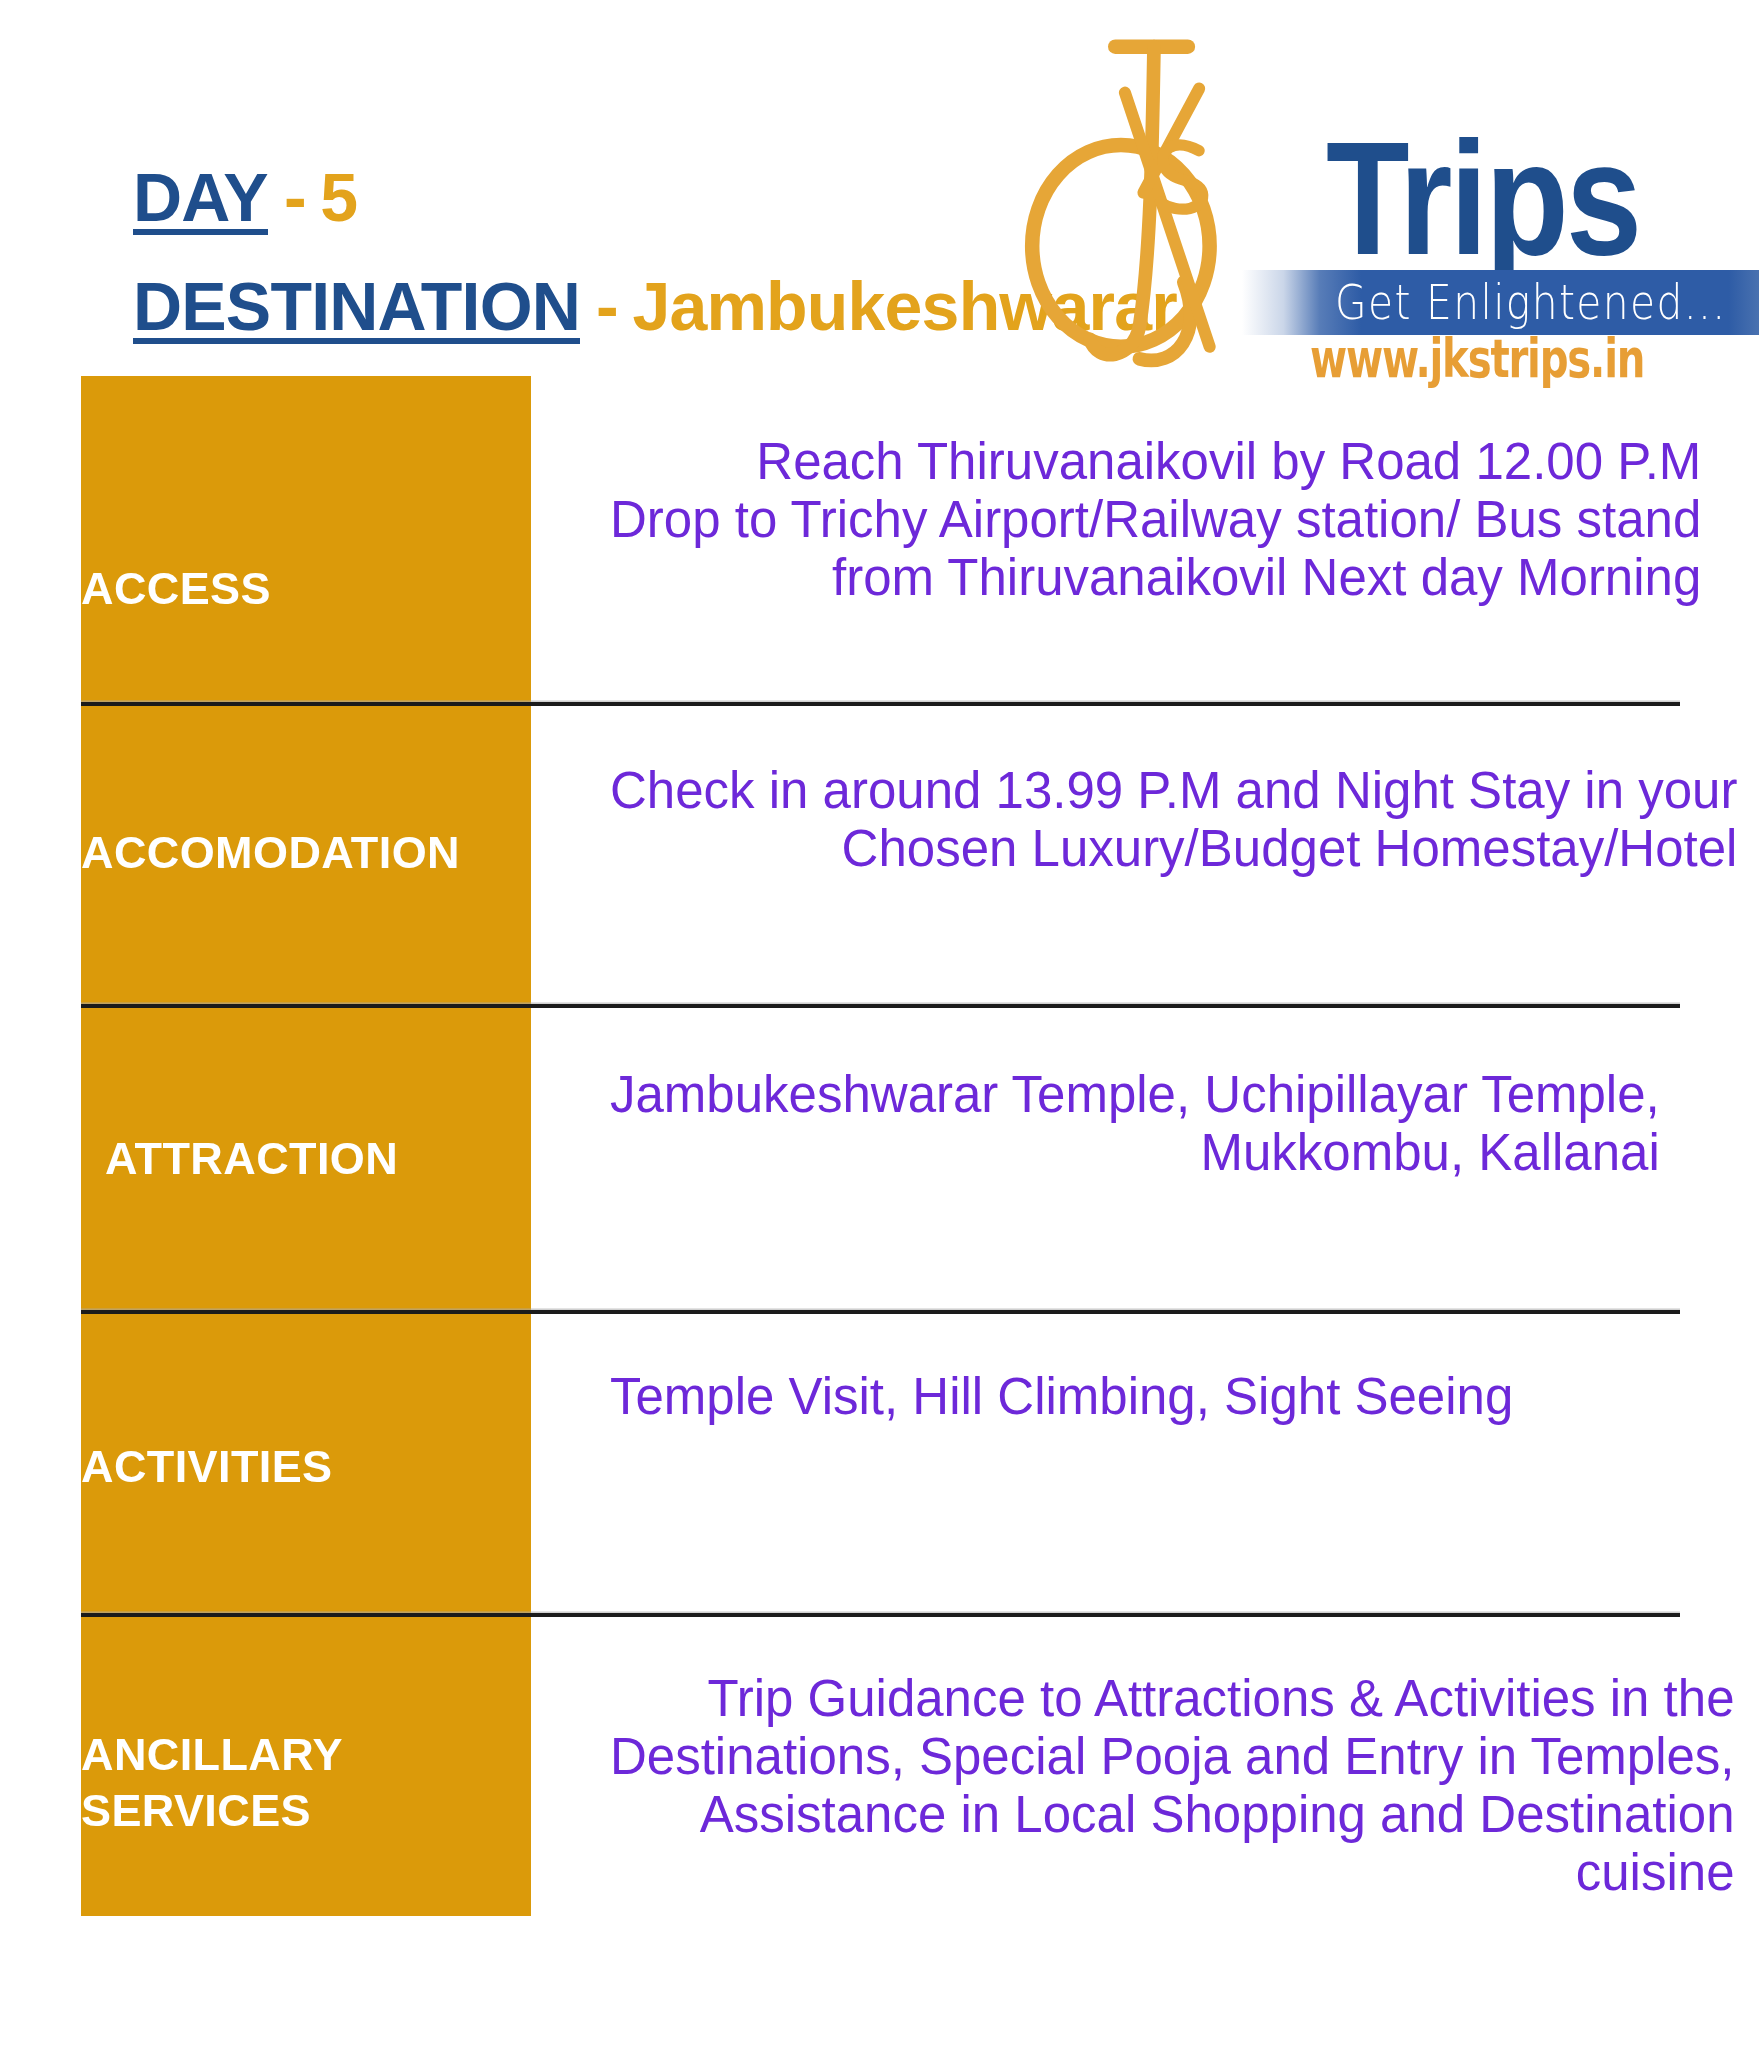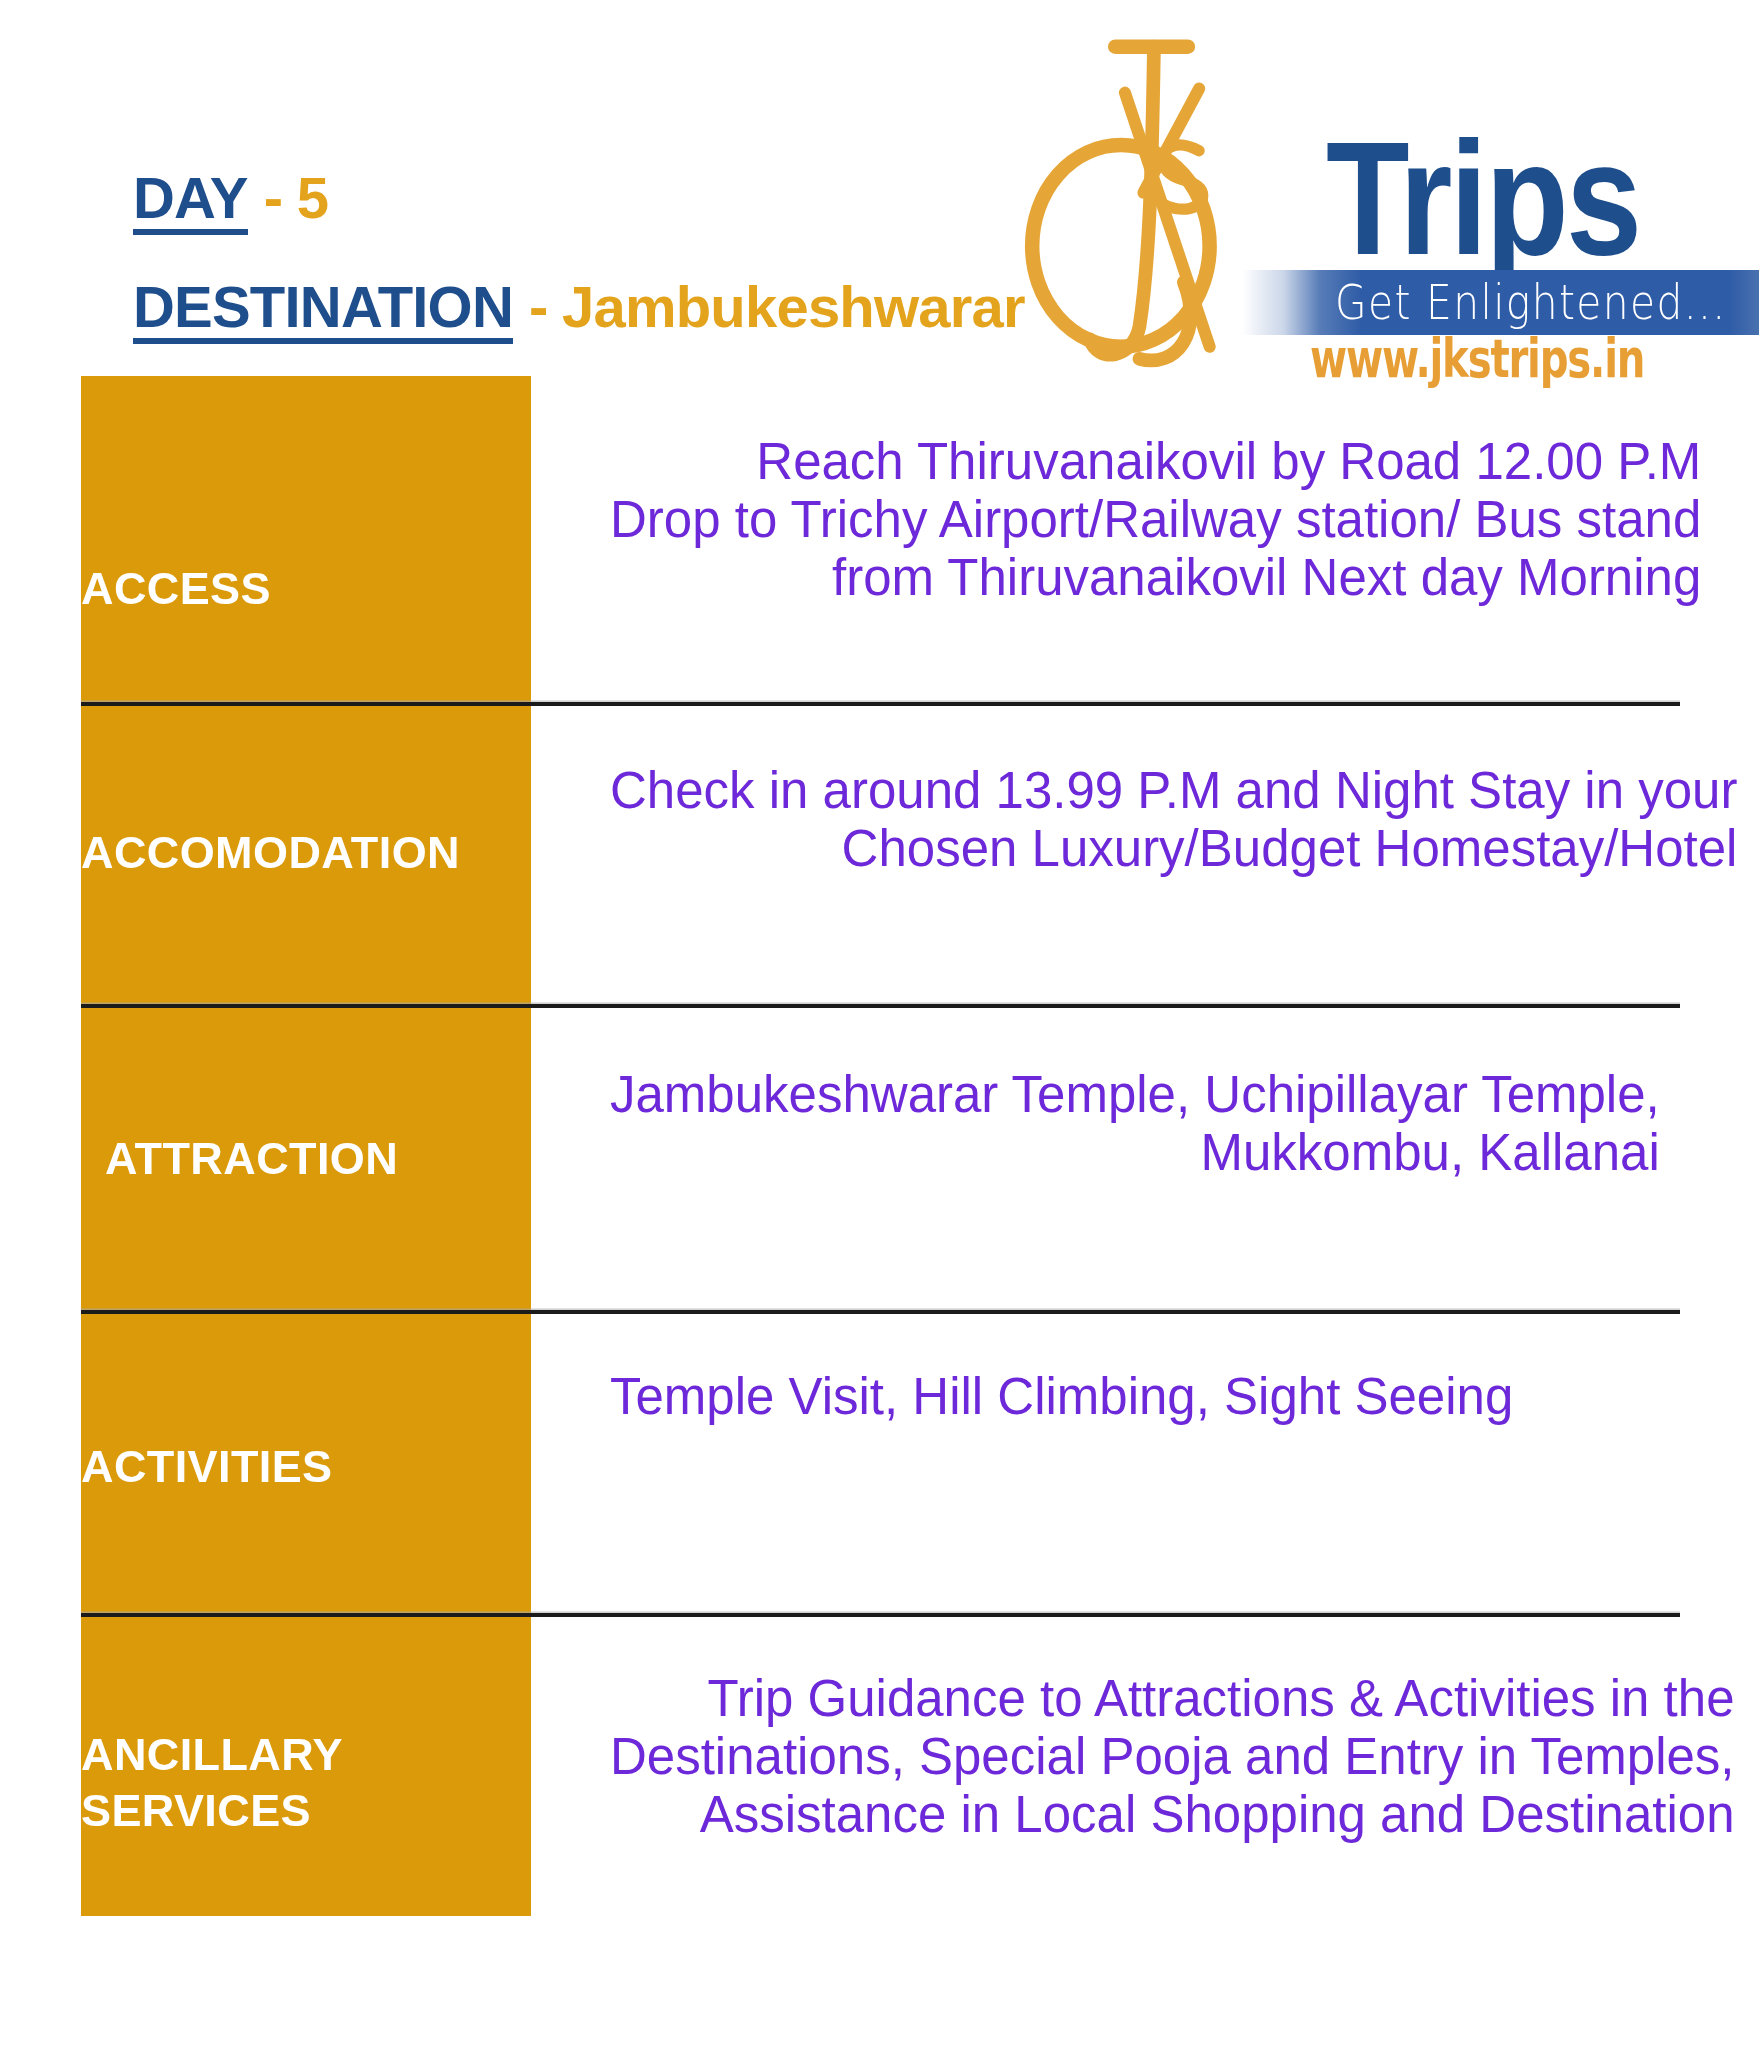--- a/index.html
+++ b/index.html
@@ -4,21 +4,21 @@
 <style>
   html,body{margin:0;padding:0;}
   body{
     width:1760px;height:2064px;position:relative;background:#ffffff;
     font-family:"Liberation Sans",sans-serif;overflow:hidden;
   }
   .abs{position:absolute;}
 
   
   .heading{
-    font-weight:bold;font-size:58px;line-height:61px;letter-spacing:-0.8px;
+    font-weight:bold;font-size:68px;line-height:61px;letter-spacing:-0.8px;
     white-space:nowrap;
   }
   .heading .lbl{
     color:#1F4E8C;display:inline-block;border-bottom:6.4px solid #1F4E8C;padding-bottom:0.8px;
   }
   .heading .sep{color:#E3A31C;margin-left:16px;}
   .heading .val{color:#E3A31C;margin-left:14.5px;}
 
   
   .wordmark{
@@ -134,20 +134,21 @@
     <div>Jambukeshwarar Temple, Uchipillayar Temple,</div>
     <div>Mukkombu, Kallanai</div>
   </div>
   <div class="abs row-content" style="left:610px;top:1368px;">
     <div>Temple Visit, Hill Climbing, Sight Seeing</div>
   </div>
   <div class="abs row-content" style="left:610px;top:1670px;">
     <div>Trip Guidance to Attractions &amp; Activities in the</div>
     <div>Destinations, Special Pooja and Entry in Temples,</div>
     <div>Assistance in Local Shopping and Destination</div>
+    <div>cuisine</div>
   </div>
 
   <div class="abs divider" style="left:81px;top:702px;width:1599px;height:4px;"></div>
   <div class="abs divider" style="left:81px;top:1004px;width:1599px;height:4px;"></div>
   <div class="abs divider" style="left:81px;top:1310px;width:1599px;height:4px;"></div>
   <div class="abs divider" style="left:81px;top:1613px;width:1599px;height:4px;"></div>
 
 </div>
 
 

